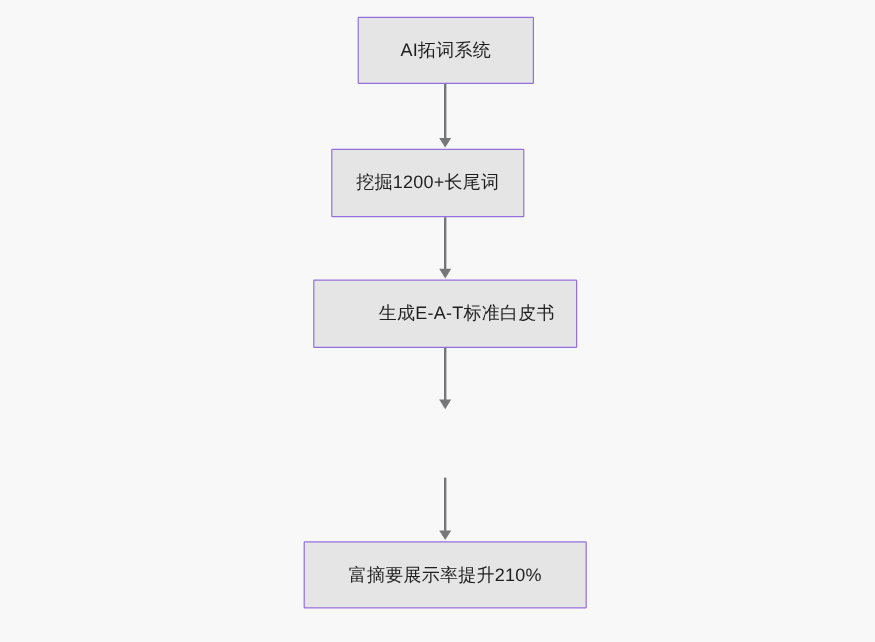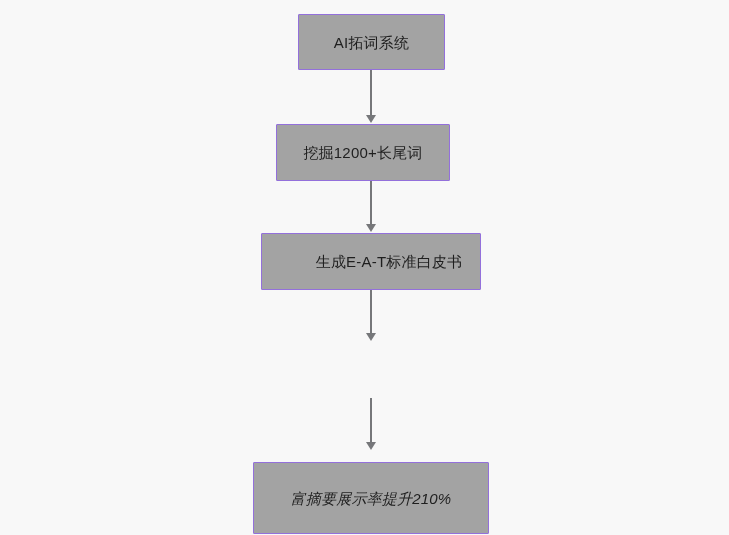--- a/index.html
+++ b/index.html
@@ -14,21 +14,21 @@
     overflow: hidden;
   }
   #flowchart {
     position: relative;
     width: 729px;
     height: 535px;
   }
   .node {
     position: absolute;
     box-sizing: border-box;
-    background: #a3a3a3;
+    background: #e5e5e5;
     border: 1.6px solid #9370db;
     border-radius: 1px;
     display: flex;
     align-items: center;
     justify-content: center;
     color: #1f1f1f;
     font-size: 15px;
     line-height: 1;
     letter-spacing: 0.2px;
     white-space: nowrap;
@@ -77,26 +77,26 @@
 
   <div class="edge" style="left:371px; top:398px;">
     <div class="edge-line" style="height:45px;"></div>
     <div class="edge-head" style="top:44px;"></div>
   </div>
 
   <div class="node" style="left:298px; top:14px; width:147px; height:56px;">
     <span>AI拓词系统</span>
   </div>
 
-  <div class="node" style="left:276px; top:124px; width:174px; height:57px;">
+  <div class="node" style="left:276px; top:124px; width:161px; height:57px;">
     <span>挖掘1200+长尾词</span>
   </div>
 
   <div class="node" style="left:261px; top:233px; width:220px; height:57px;padding-left:36px;">
     <span>生成E-A-T标准白皮书</span>
   </div>
 
 
-  <div class="node" style="left:253px; top:462px; width:236px; height:72px;font-style:italic;">
+  <div class="node" style="left:253px; top:451px; width:236px; height:56px;">
     <span>富摘要展示率提升210%</span>
   </div>
 
 </div>
 
 </body></html>

